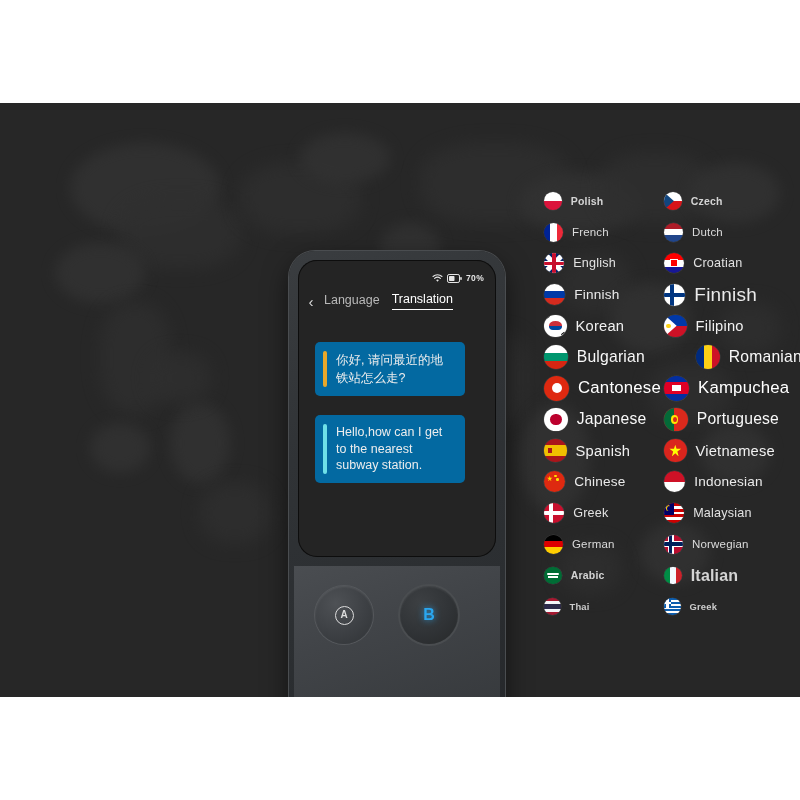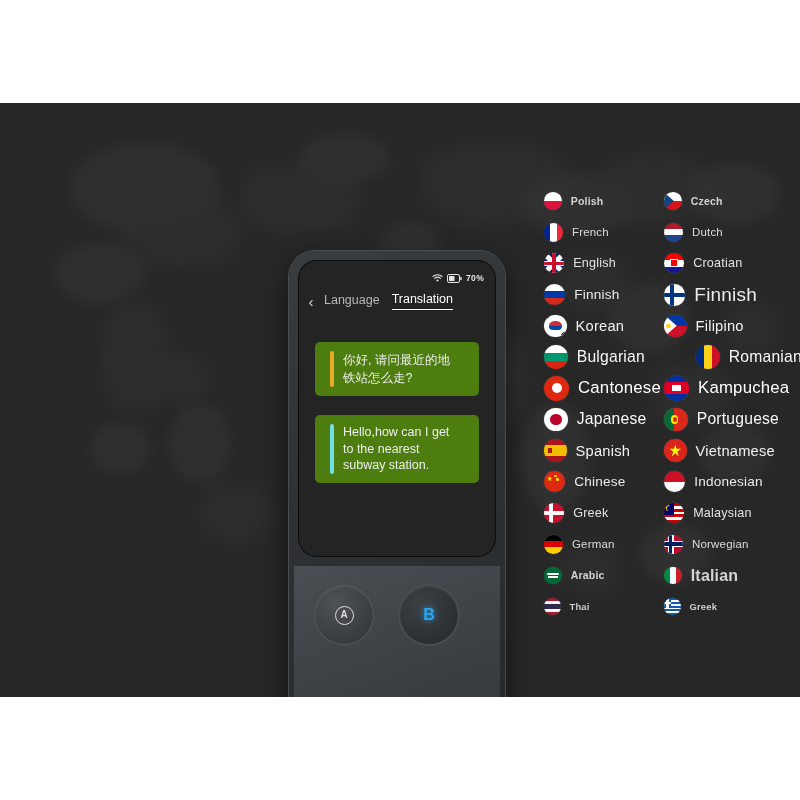--- a/index.html
+++ b/index.html
@@ -48,21 +48,21 @@
   #statusbar{position:absolute;right:12px;top:9px;display:flex;align-items:center;gap:4px;}
   .sb-txt{color:#e6e6e6;font-size:8.5px;font-weight:bold;letter-spacing:.3px;}
   #navrow{position:absolute;left:0;top:32px;width:100%;display:flex;align-items:center;}
   #backbtn{width:26px;text-align:center;color:#dcdcdc;font-size:15px;line-height:1;}
   .navtab{color:#b9b9b9;font-size:12.5px;padding-bottom:3px;}
   .navtab.active{color:#ffffff;border-bottom:1.6px solid #ffffff;}
   #navrow .gap{width:12px;}
 
   .bubble{
     position:absolute;left:17px;width:150px;
-    background:#4d7c0f;border-radius:5px;display:flex;padding:9px 7px;
+    background:#0369a1;border-radius:5px;display:flex;padding:9px 0;
   }
   .bar{width:4px;border-radius:2px;flex:none;margin-left:8px;}
   .btxt{margin:0 10px 0 9px;color:#ededed;}
   #b1{top:82px;}
   #b1 .btxt{font-size:12.5px;line-height:1.45;}
   #b2{top:155px;}
   #b2 .btxt{font-size:12.5px;line-height:1.32;}
 
   #lowerface{
     position:absolute;left:5px;top:315px;width:206px;height:153px;

